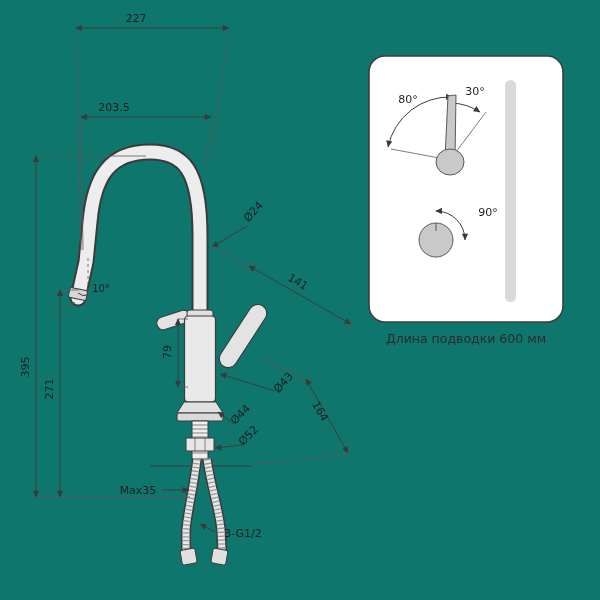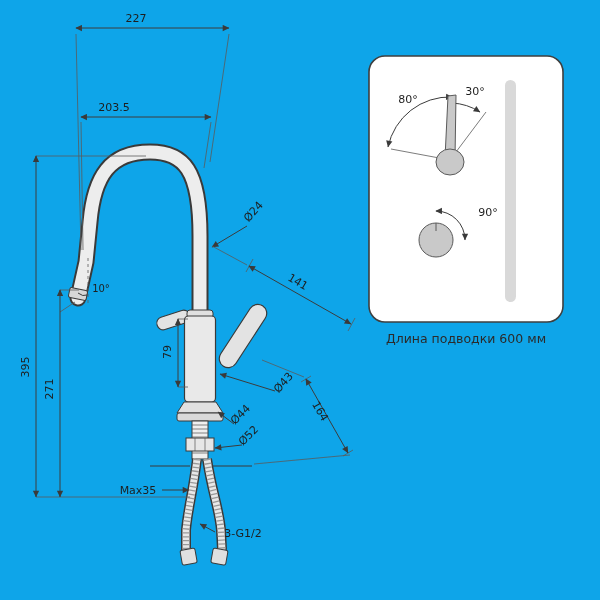--- a/index.html
+++ b/index.html
@@ -1,17 +1,17 @@
 <!DOCTYPE html>
 <html><head>
 <meta charset="utf-8">
 <style>
   html,body { margin:0; padding:0; background:#ffffff; }
   .sheet {
-    position:relative; width:600px; height:600px; background:#0ea5e9;
+    position:relative; width:600px; height:600px; background:#0f766e;
     font-family:"DejaVu Sans", sans-serif; overflow:hidden;
   }
   svg text { font-family:"DejaVu Sans", sans-serif; fill:#1e1e1e; }
   .dimtext  { font-size:11px; }
   .dimtext-sm { font-size:10px; }
   .caption  { font-size:12.5px; fill:#2b2b2b; }
   .dl { stroke:#3c3c3c; stroke-width:1;   fill:none; }   
   .xl { stroke:#5a5a5a; stroke-width:0.8; fill:none; }   
   .ol { stroke:#3a3a3a; stroke-width:1.2; }              
 </style>

